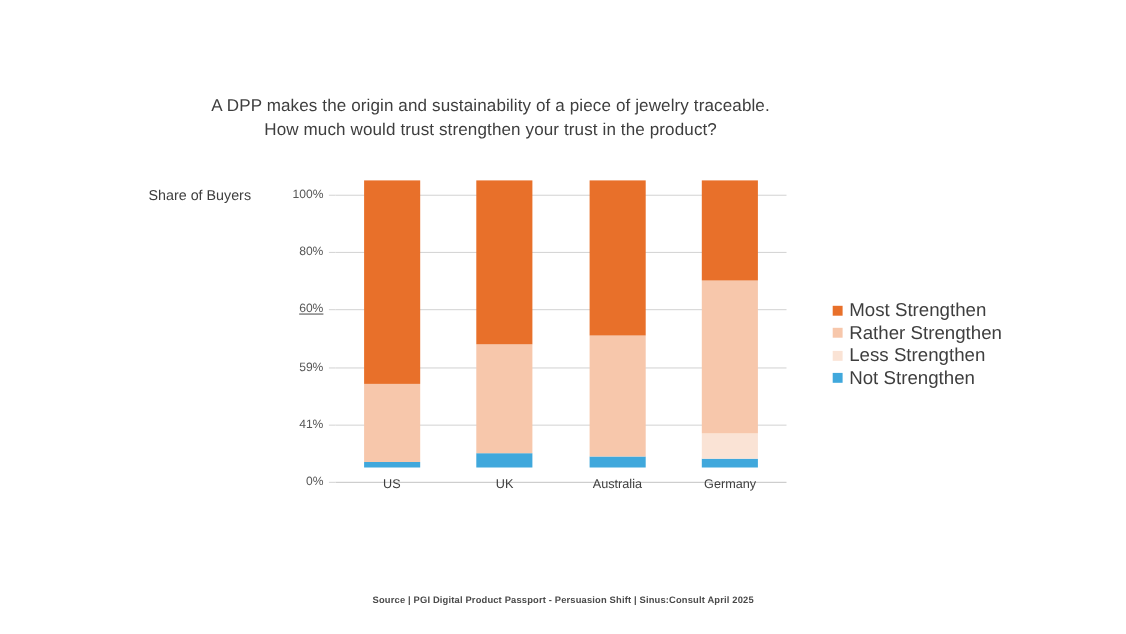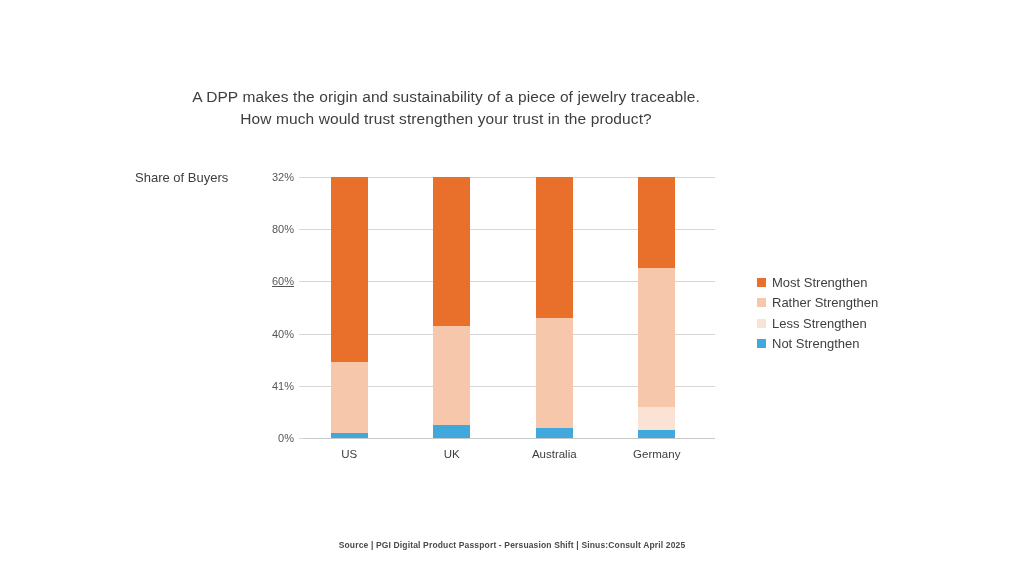--- a/index.html
+++ b/index.html
@@ -76,22 +76,22 @@
     margin-right: 11px;
     transform: translateY(-50%);
     font-size: 11px;
     color: #575757;
     white-space: nowrap;
   }
 
   
   .bar-group {
     position: absolute;
-    bottom: 0;
-    width: 37px;
+    bottom: 13px;
+    width: 51px;
     height: 100%;
   }
   .bar-stack {
     position: absolute;
     bottom: 0;
     left: 0;
     width: 100%;
     height: 100%;
   }
   .seg {
@@ -121,21 +121,21 @@
     align-items: center;
     height: 20.5px;
   }
   .legend-swatch {
     width: 9px;
     height: 9px;
     flex: 0 0 auto;
     margin-right: 6px;
   }
   .legend-label {
-    font-size: 13px;
+    font-size: 17px;
     color: #3e3e3e;
     white-space: nowrap;
   }
 
   
   #source-note {
     position: absolute;
     left: 0;
     top: 540px;
     width: 1024px;
@@ -167,24 +167,24 @@
       <div class="gridline" style="top: 104.4px;"></div>
       <div class="tick-mark" style="top: 104.4px;"></div>
       <div class="gridline" style="top: 52.2px;"></div>
       <div class="tick-mark" style="top: 52.2px;"></div>
       <div class="gridline" style="top: 0px;"></div>
       <div class="tick-mark" style="top: 0px;"></div>
     </div>
   <div id="ytick-labels">
       <div class="ytick-label" style="top: 261px;">0%</div>
       <div class="ytick-label" style="top: 208.8px;">41%</div>
-      <div class="ytick-label" style="top: 156.6px;">40%</div>
+      <div class="ytick-label" style="top: 156.6px;">59%</div>
       <div class="ytick-label" style="top: 104.4px; text-decoration: underline;">60%</div>
       <div class="ytick-label" style="top: 52.2px;">80%</div>
-      <div class="ytick-label" style="top: 0px;">32%</div>
+      <div class="ytick-label" style="top: 0px;">100%</div>
     </div>
   <div id="bars">
       <div class="bar-group" style="left: 25.75px;">
         <div class="bar-stack">
           <div class="seg" title="US — Not Strengthen: 2%" style="bottom: 0px; height: 5.22px; background: rgb(64, 168, 220);"></div>
           <div class="seg" title="US — Rather Strengthen: 27%" style="bottom: 5.22px; height: 70.47px; background: rgb(247, 199, 171);"></div>
           <div class="seg" title="US — Most Strengthen: 71%" style="bottom: 75.69px; height: 185.31px; background: rgb(232, 112, 42);"></div>
         </div>
         <div class="xtick-label">US</div>
       </div>

